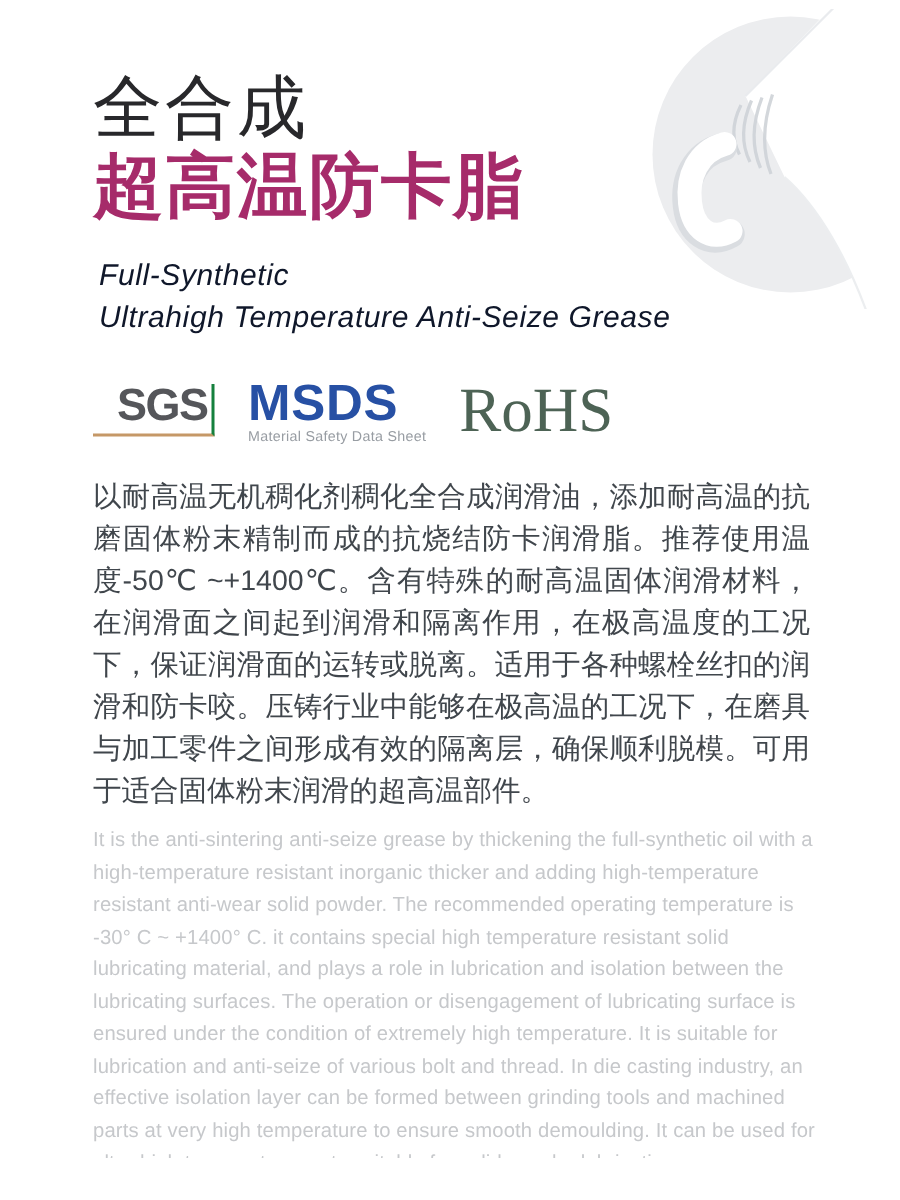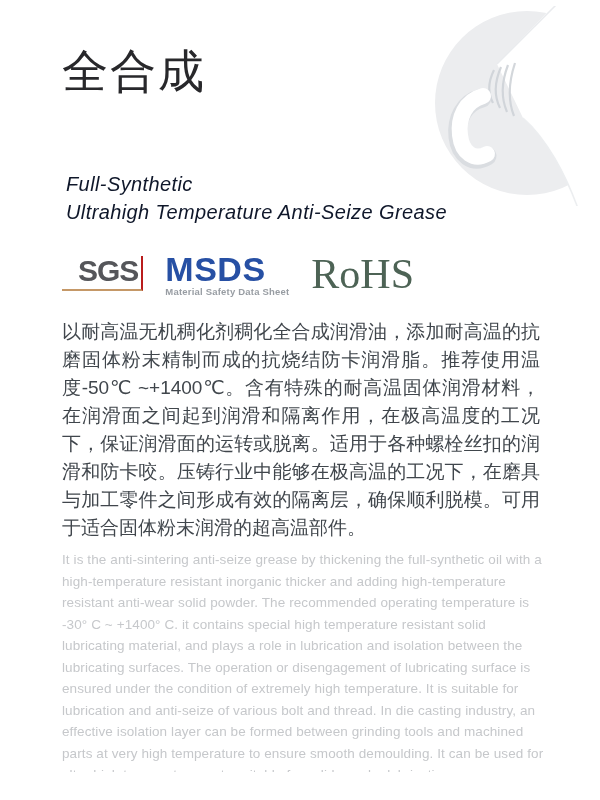--- a/index.html
+++ b/index.html
@@ -26,34 +26,34 @@
   .subtitle-line{
     font-size:20px;line-height:28px;font-style:italic;
     color:#0f172a;letter-spacing:0.4px;white-space:nowrap;
   }
   
   .cert-row{
     position:absolute;left:62px;top:252px;
     display:flex;align-items:flex-start;gap:22px;
   }
   .sgs-logo{
-    border-bottom:2px solid #c59867;border-right:2px solid #b91c1c;
+    border-bottom:2px solid #c59867;border-right:2px solid #15803d;
     padding:0 3px 3px 16px;margin-top:4px;
   }
   .sgs-text{
     font-size:30px;line-height:30px;font-weight:800;
     color:#55565a;letter-spacing:-1px;
   }
   .msds-logo{display:flex;flex-direction:column;margin-top:1px;}
   .msds-text{
     font-size:34px;line-height:32px;font-weight:800;
     color:#2750a4;letter-spacing:0.5px;
   }
   .msds-subtext{
-    font-size:9.5px;line-height:11px;font-weight:700;
+    font-size:9.5px;line-height:11px;font-weight:400;
     color:#989da3;letter-spacing:0.2px;margin-top:1px;white-space:nowrap;text-align:center;
   }
   .rohs-logo{margin-top:2px;}
   .rohs-text{
     font-family:"Liberation Serif","DejaVu Serif",serif;
     font-size:42px;line-height:40px;font-weight:400;
     color:#4d6355;
     transform:scaleX(0.78);transform-origin:left top;
     white-space:nowrap;
   }
@@ -87,20 +87,21 @@
       <path d="M 78,59 Q 68,85 77,106"></path>
       <path d="M 85,57 Q 75,87 84,110"></path>
     </g>
 
     <path d="M 52,92 C 33,97 26,114 28,131 C 30,149 43,158 57,150" stroke="#dadde1" stroke-width="19" stroke-linecap="round" fill="none"></path>
     <path d="M 53,90 C 35,95 28,112 30,129 C 32,147 44,155 57,148" stroke="#ffffff" stroke-width="16" stroke-linecap="round" fill="none"></path>
   </svg>
 
   <div class="title-block">
     <div class="title-cn-1">全合成</div>
+    <div class="title-cn-2">超高温防卡脂</div>
   </div>
 
   <div class="subtitle-block">
     <div class="subtitle-line">Full-Synthetic</div>
     <div class="subtitle-line">Ultrahigh Temperature Anti-Seize Grease</div>
   </div>
 
   <div class="cert-row">
     <div class="sgs-logo">
       <span class="sgs-text">SGS</span>

